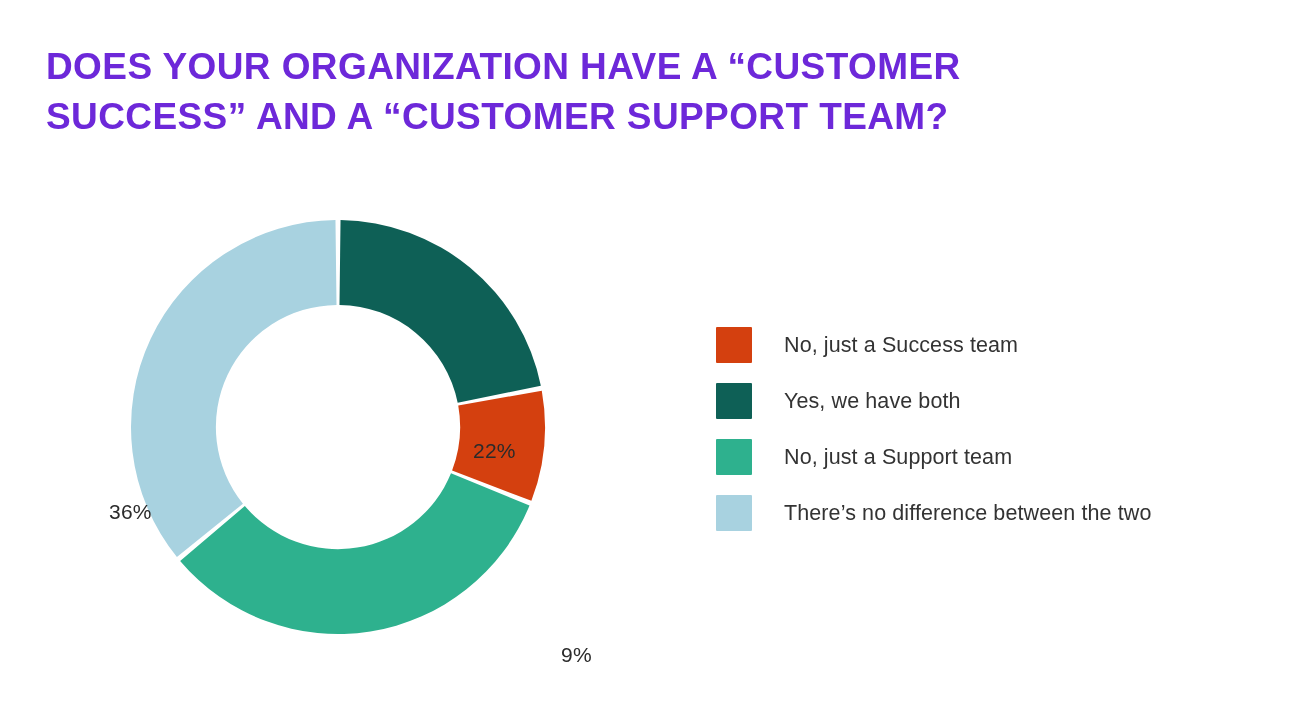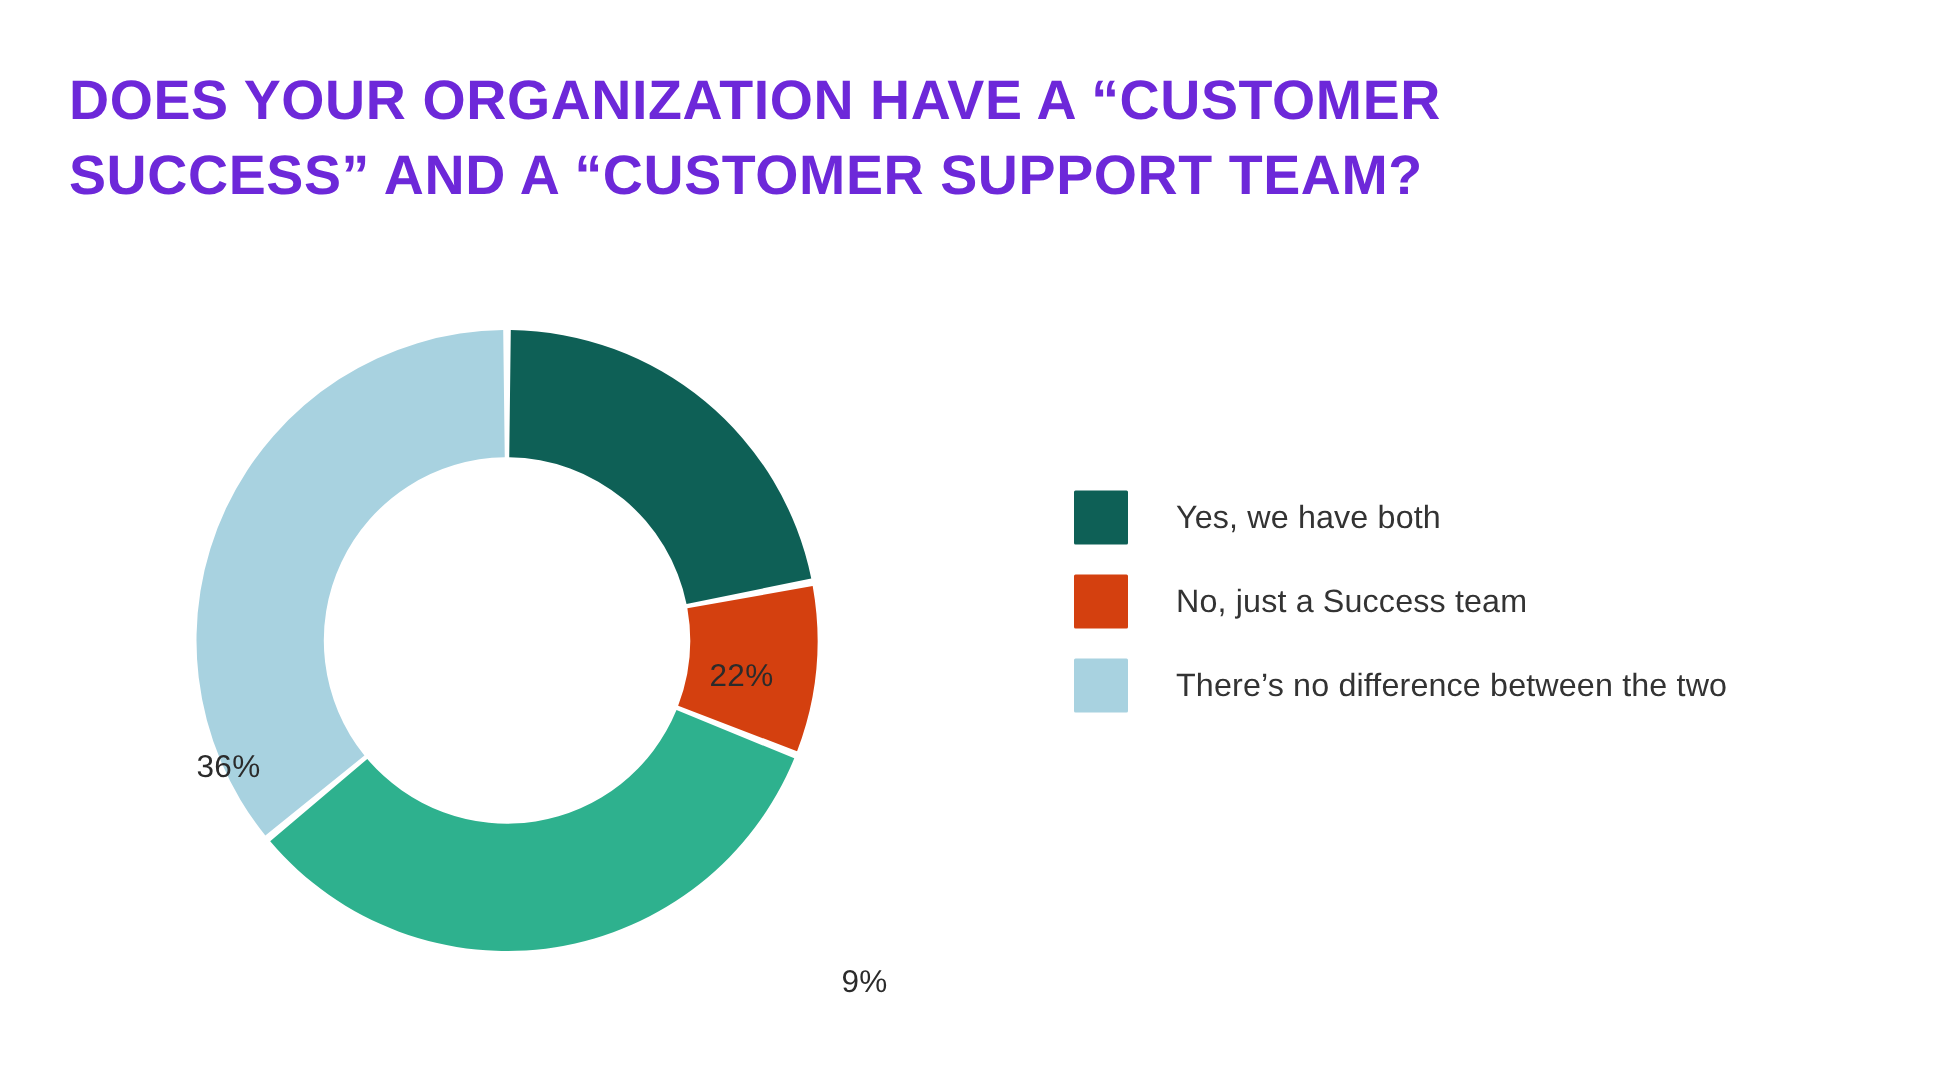--- a/index.html
+++ b/index.html
@@ -52,21 +52,21 @@
   .slice-label {
     position: absolute;
     font-family: "Liberation Sans", sans-serif;
     font-size: 21px;
     color: #2b2b2b;
     white-space: nowrap;
     letter-spacing: 0.2px;
   }
   #label-seg-0 { left: 379px; top: 239px; }
   #label-seg-1 { left: 467px; top: 443px; }
-  #label-seg-3 { left: 15px;  top: 300px; margin-left: 22px; }
+  #label-seg-3 { left: 15px;  top: 300px; }
 
   
   #legend {
     position: absolute;
     left: 716px;
     top: 327px;
   }
   .legend-item {
     display: flex;
     align-items: center;
@@ -107,28 +107,32 @@
 
   <span class="slice-label" id="label-seg-0" style="color: rgb(43, 43, 43);">22%</span>
   <span class="slice-label" id="label-seg-1" style="color: rgb(43, 43, 43);">9%</span>
 
   <span class="slice-label" id="label-seg-3" style="color: rgb(43, 43, 43);">36%</span>
 </div>
 
 <div id="legend">
 
   <div class="legend-item">
+    <span class="legend-swatch" id="swatch-1" style="background: rgb(212, 64, 15);"></span>
+    <span class="legend-label" style="color: rgb(51, 51, 51);">No, just a Success team</span>
+  </div>
+
+  <div class="legend-item">
     <span class="legend-swatch" id="swatch-0" style="background: rgb(14, 96, 86);"></span>
     <span class="legend-label" style="color: rgb(51, 51, 51);">Yes, we have both</span>
   </div>
 
   <div class="legend-item">
-    <span class="legend-swatch" id="swatch-1" style="background: rgb(212, 64, 15);"></span>
-    <span class="legend-label" style="color: rgb(51, 51, 51);">No, just a Success team</span>
+    <span class="legend-swatch" id="swatch-2" style="background: rgb(46, 177, 142);"></span>
+    <span class="legend-label" style="color: rgb(51, 51, 51);">No, just a Support team</span>
   </div>
-
 
   <div class="legend-item">
     <span class="legend-swatch" id="swatch-3" style="background: rgb(168, 210, 224);"></span>
     <span class="legend-label" style="color: rgb(51, 51, 51);">There’s no difference between the two</span>
   </div>
 
 </div>
 
 </body></html>

